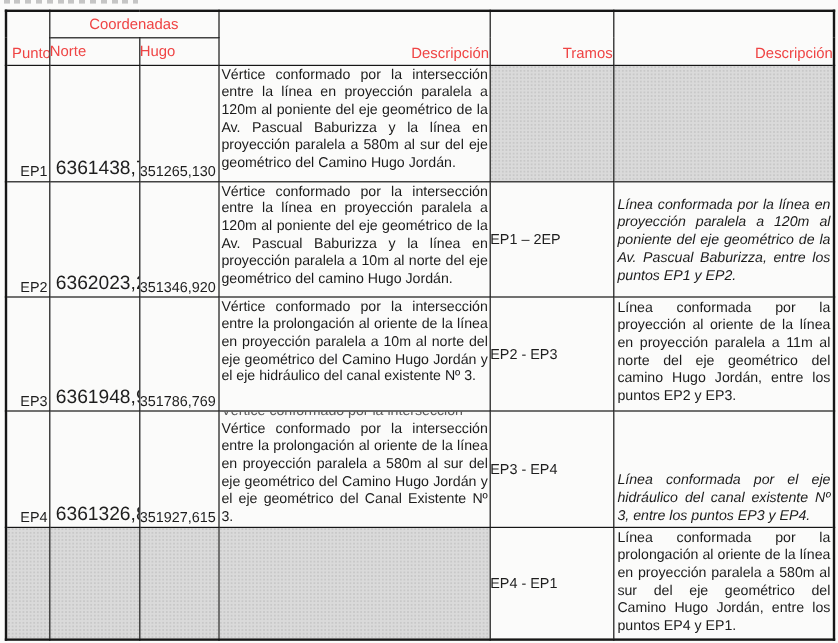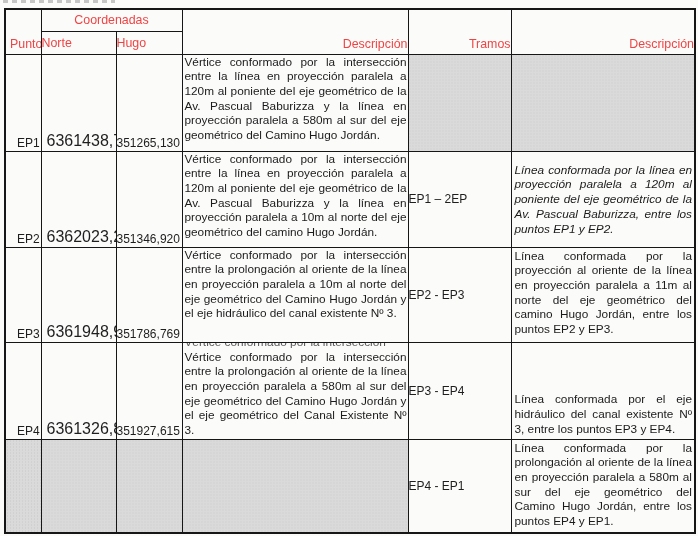--- a/index.html
+++ b/index.html
@@ -34,21 +34,21 @@
   .h-bottom{vertical-align:bottom;text-align:right;padding-bottom:3px;}
   .cell-punto{vertical-align:bottom;text-align:center;padding-bottom:1px;font-size:12px;padding-left:10px;}
   .cell-norte{vertical-align:bottom;text-align:center;padding:0 0 1px 5px;font-size:16px;}
   .cell-este{vertical-align:bottom;text-align:left;padding:0 0 1px 0;font-size:12px;}
   .desc{
     vertical-align:top;text-align:justify;text-justify:inter-word;
     font-size:11.8px;line-height:14.7px;
     padding:0 1px 0 2px;color:#1b1b1b;margin-left:11px;
   }
   .desc.v-mid{vertical-align:middle;font-style:italic;}
-  .desc.v-bot{vertical-align:bottom;padding-bottom:2px;}
+  .desc.v-bot{vertical-align:bottom;padding-bottom:2px;font-style:italic;}
   .desc-right{padding:1px 2px 0 3px;}
   .tramo{vertical-align:middle;text-align:left;font-size:12px;}
   .shaded{
     background-color:#dadada;
     background-image:radial-gradient(#c8c8c8 0.6px, rgba(0,0,0,0) 0.6px);
     background-size:3px 3px;
   }
   .artifact-line{
     height:7px;overflow:hidden;position:relative;opacity:.85;
   }

